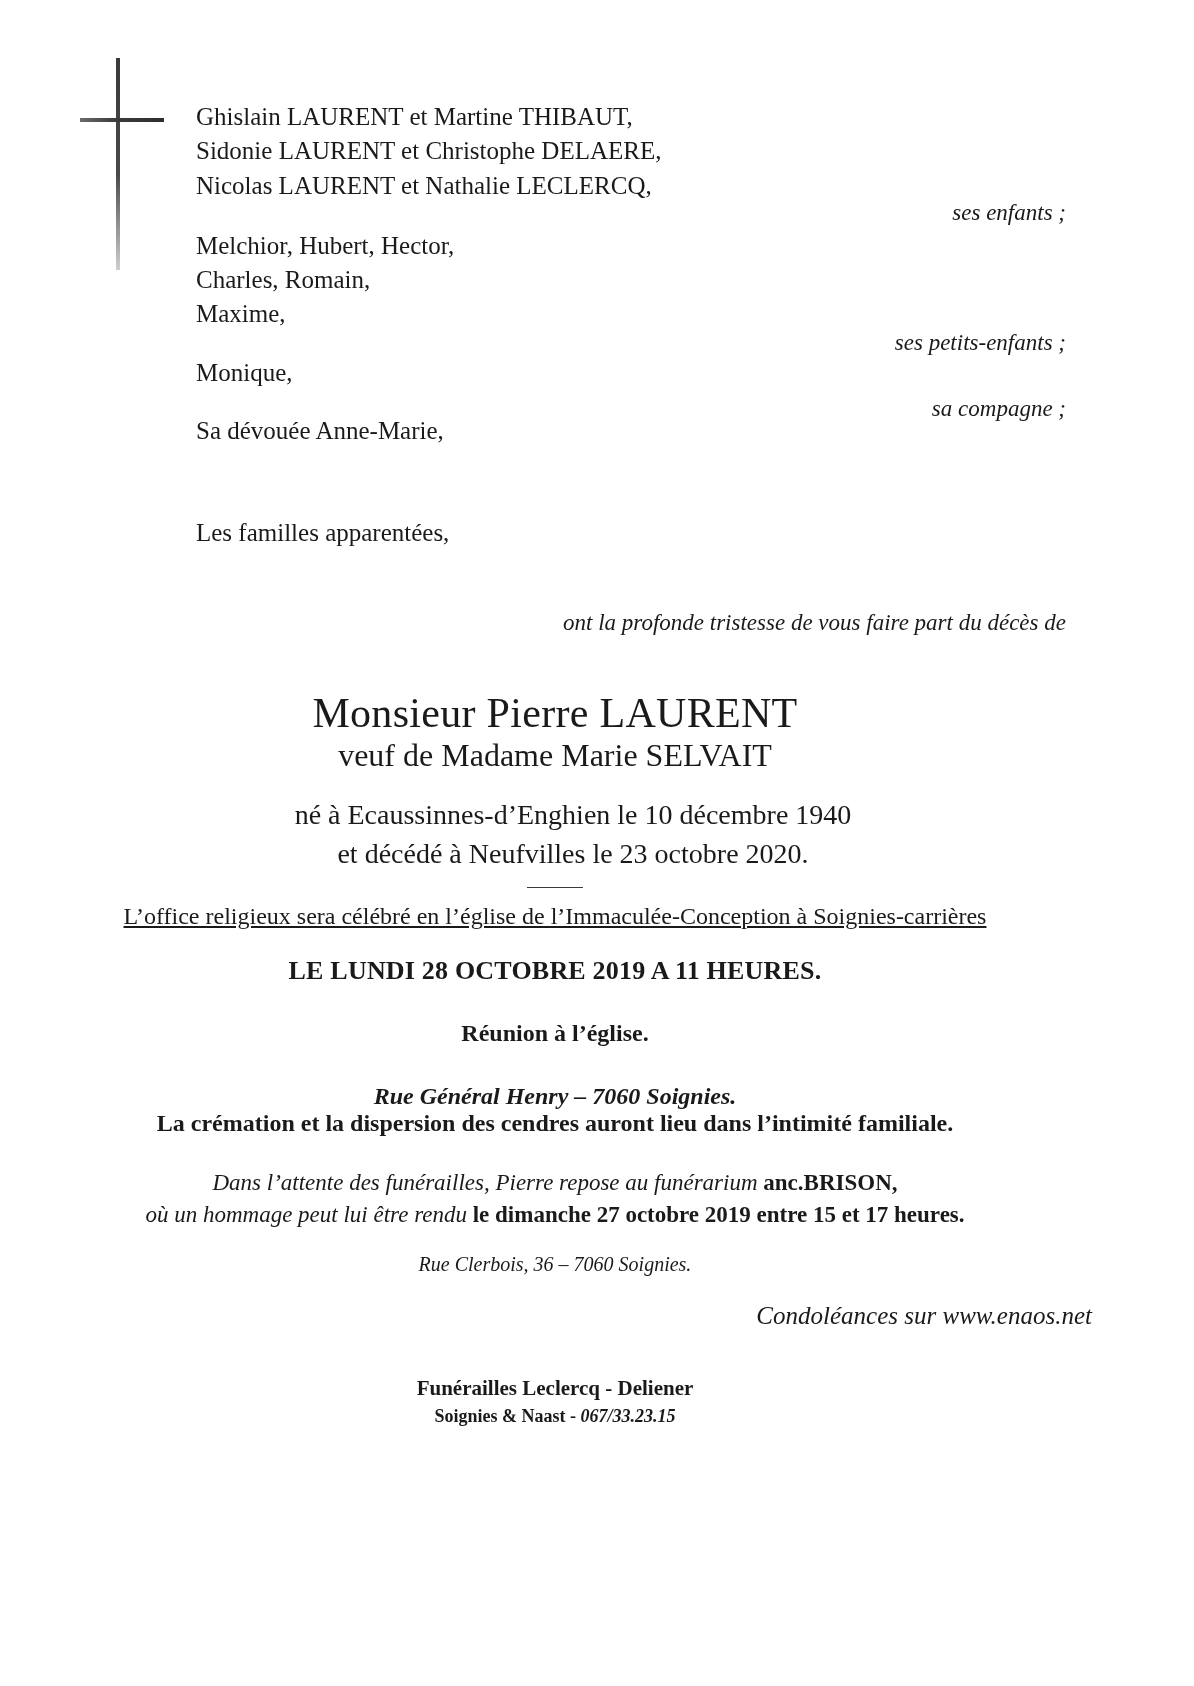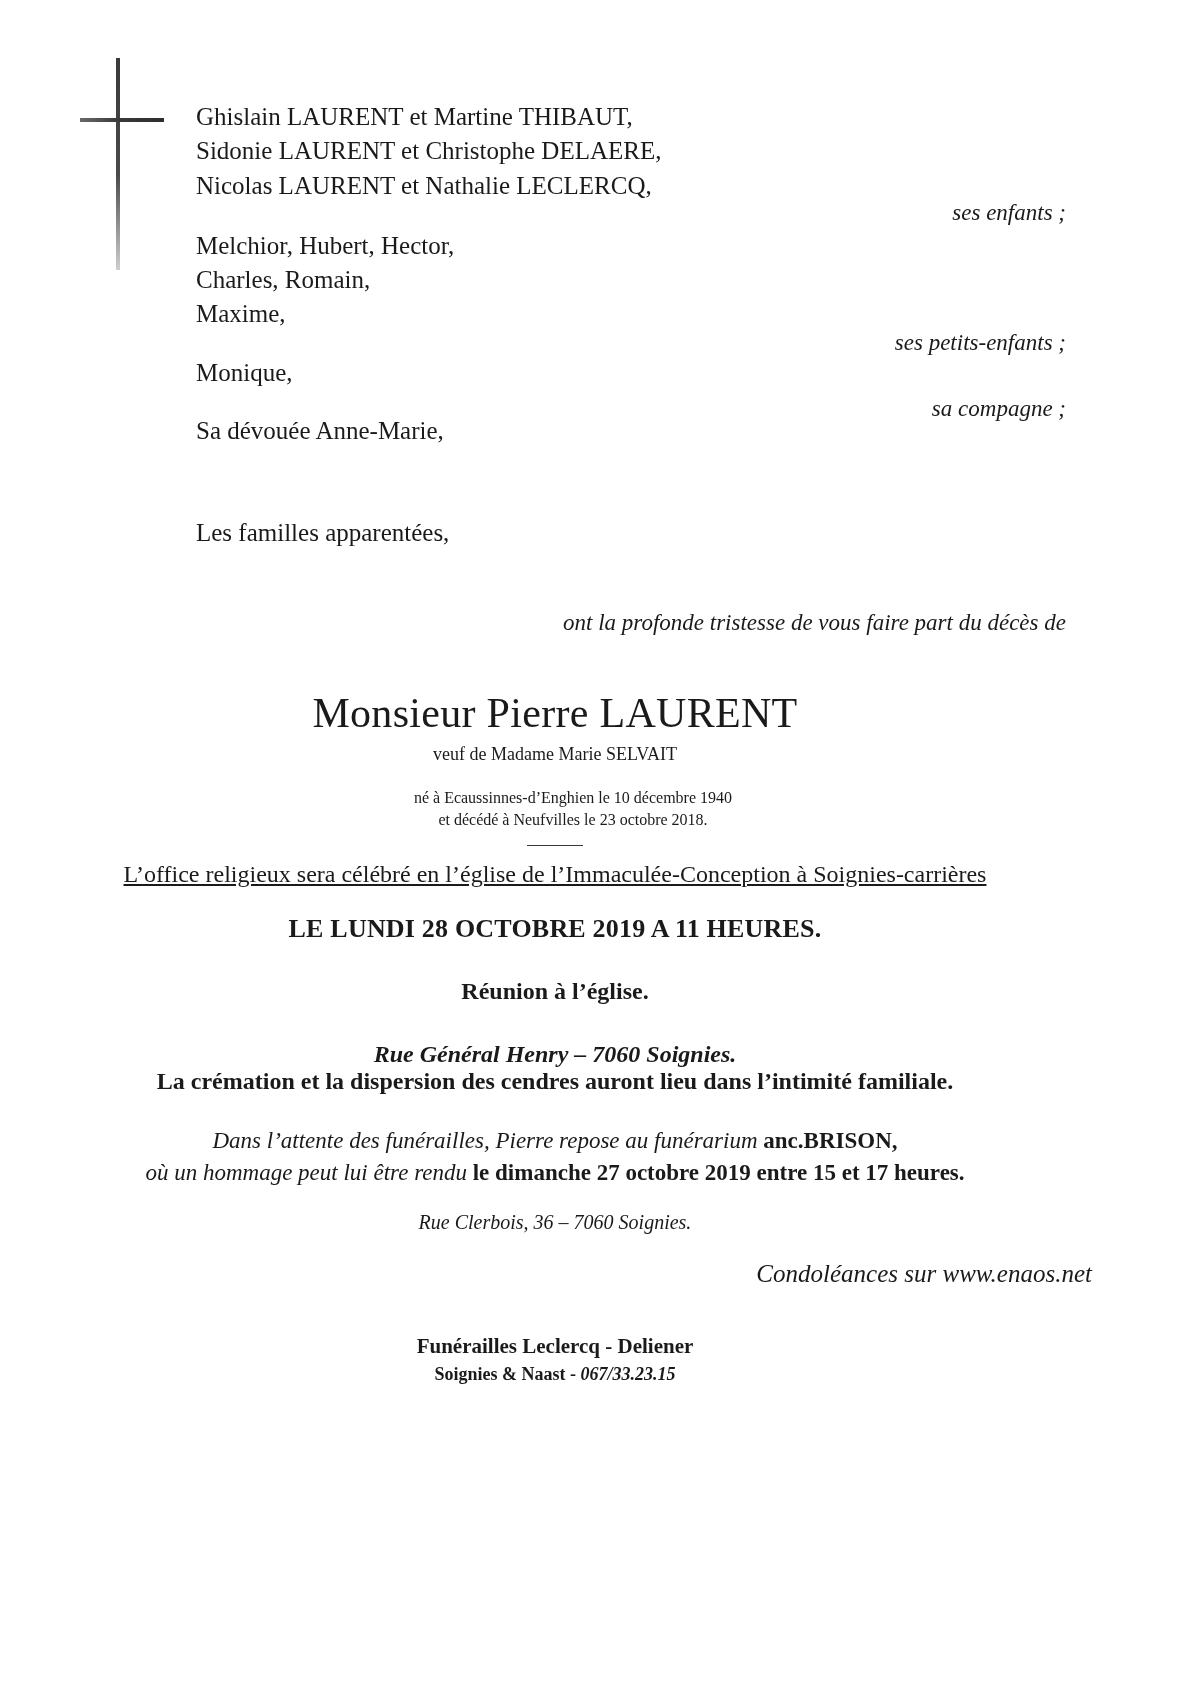--- a/index.html
+++ b/index.html
@@ -97,25 +97,25 @@
     top: 690px;
     width: 1110px;
     text-align: center;
   }
   .deceased-name {
     font-size: 42px;
     letter-spacing: 0.3px;
     line-height: 1.12;
   }
   .spouse {
-    font-size: 18px;
-    margin-top: 7px;
+    font-size: 32px;
+    margin-top: 0;
   }
   .born {
-    font-size: 16px;
+    font-size: 28px;
     margin-top: 22px;
     line-height: 1.38;
     padding-left: 36px;
   }
   .rule {
     width: 56px;
     height: 1px;
     background: #3a3a3a;
     margin: 14px auto 12px auto;
   }
@@ -205,21 +205,21 @@
   <div class="qual qual-compagne">sa compagne ;</div>
 
   <div class="families">Les familles apparentées,</div>
 
   <div class="announce">ont la profonde tristesse de vous faire part du décès de</div>
 
   <div class="center">
     <div class="deceased-name">Monsieur Pierre LAURENT</div>
     <div class="spouse">veuf de Madame Marie SELVAIT</div>
     <div class="born">né à Ecaussinnes-d’Enghien le 10 décembre 1940</div>
-    <div class="born" style="margin-top:0">et décédé à Neufvilles le 23 octobre 2018.</div>
+    <div class="born" style="margin-top:0">et décédé à Neufvilles le 23 octobre 2020.</div>
 
     <div class="rule"></div>
 
     <div class="office">L’office religieux sera célébré en l’église de l’Immaculée-Conception à Soignies-carrières</div>
     <div class="mass-date">LE LUNDI 28 OCTOBRE 2019 A 11 HEURES.</div>
     <div class="reunion">Réunion à l’église.</div>
     <div class="street-church">Rue Général Henry – 7060 Soignies.</div>
     <div class="cremation">La crémation et la dispersion des cendres auront lieu dans l’intimité familiale.</div>
 
     <div class="wake">

